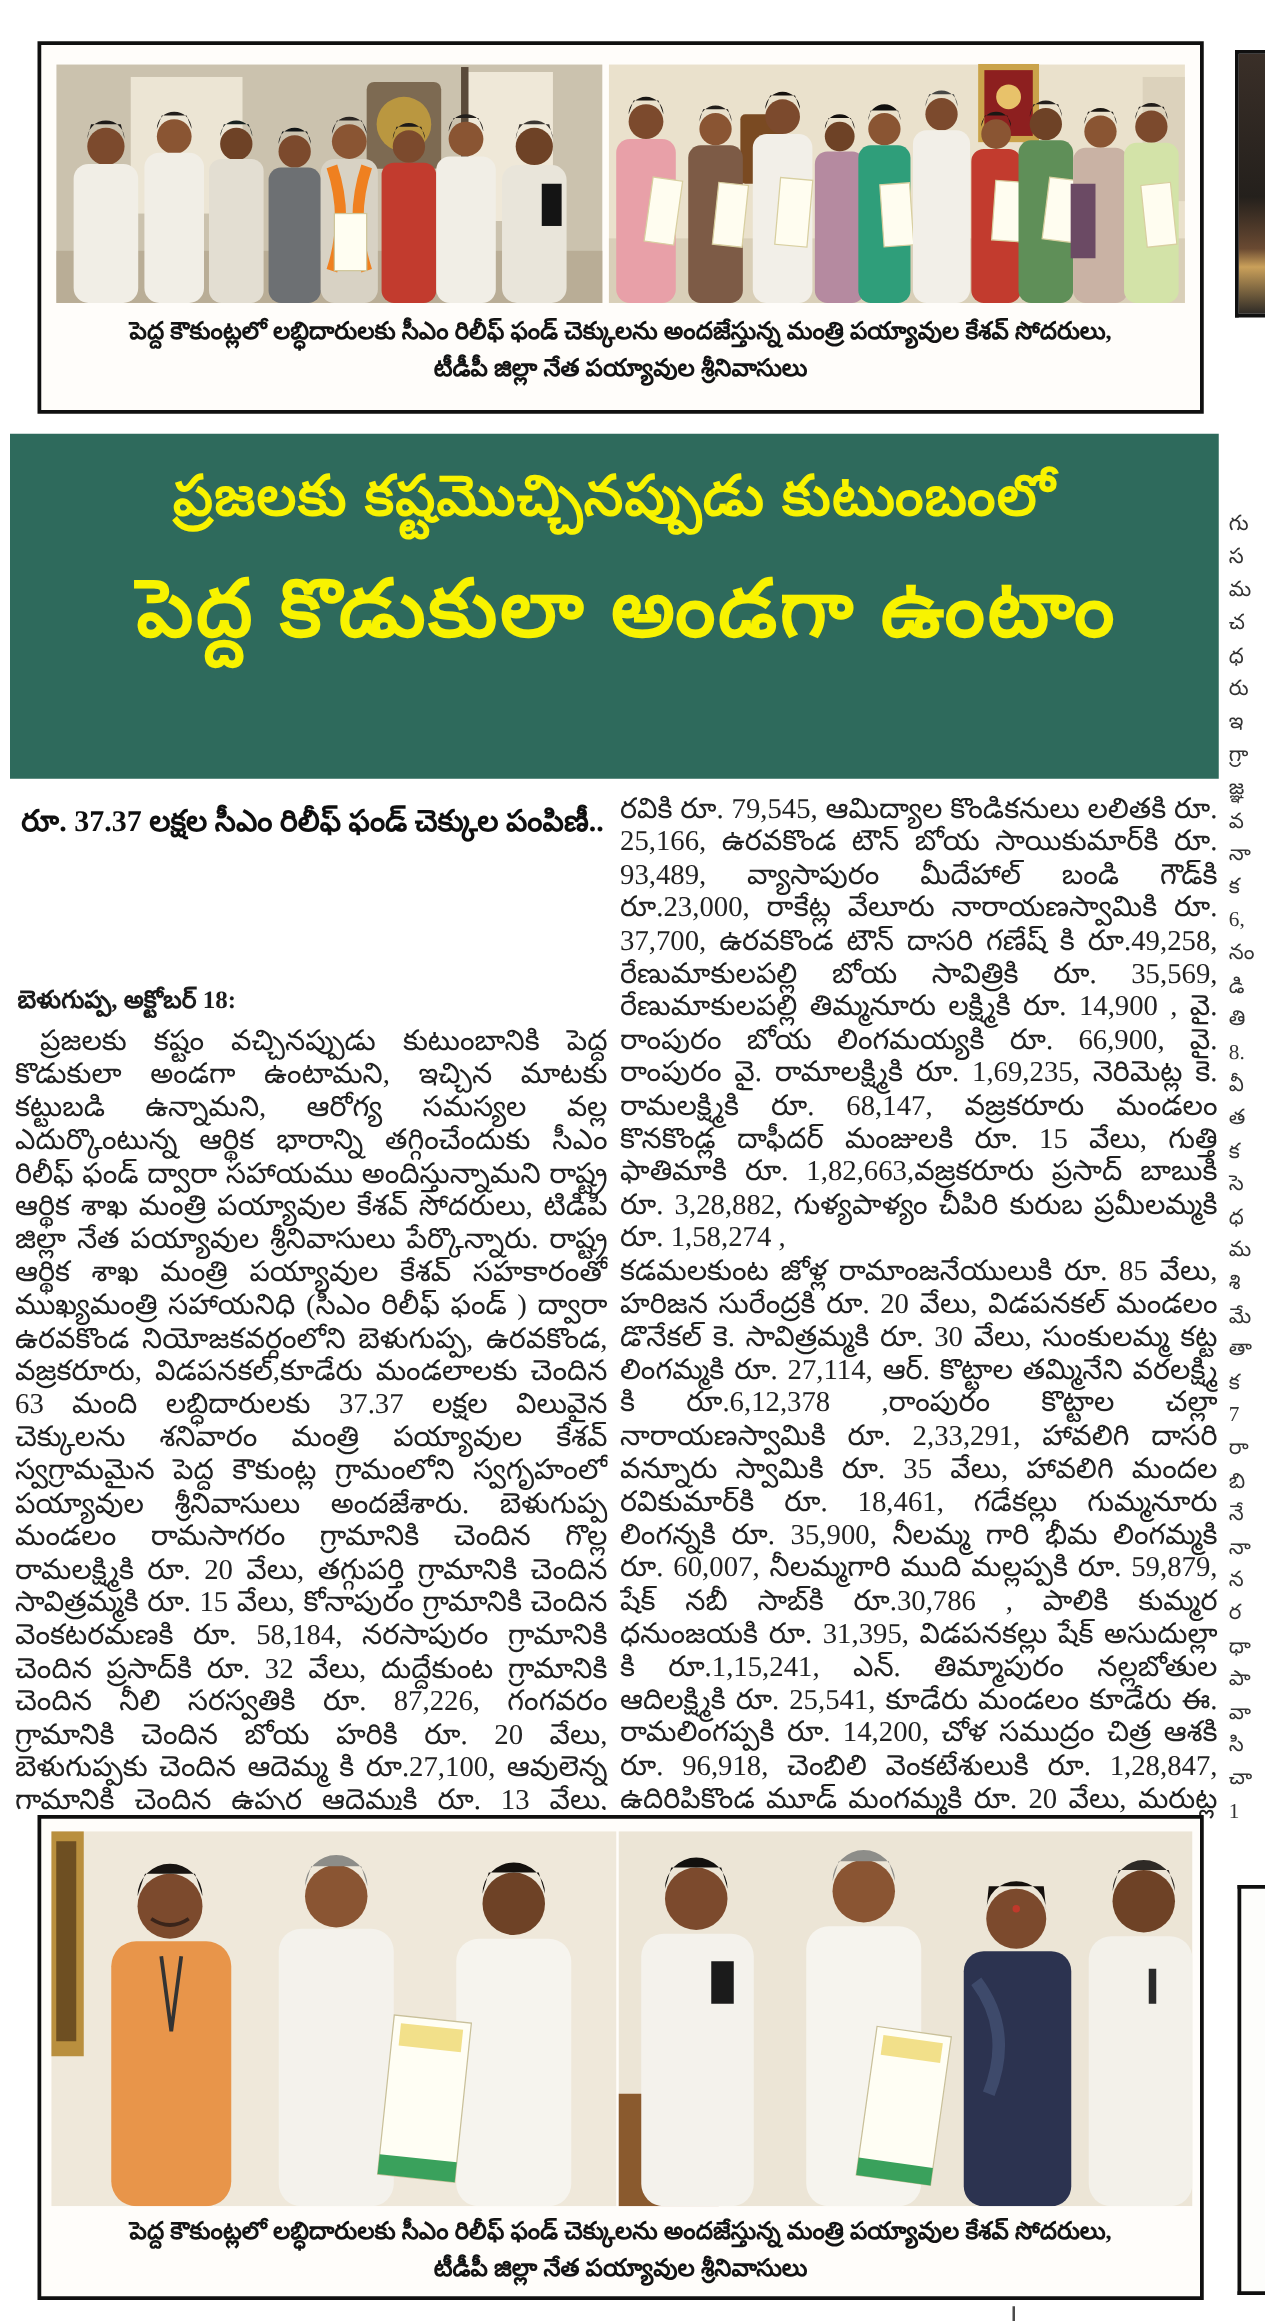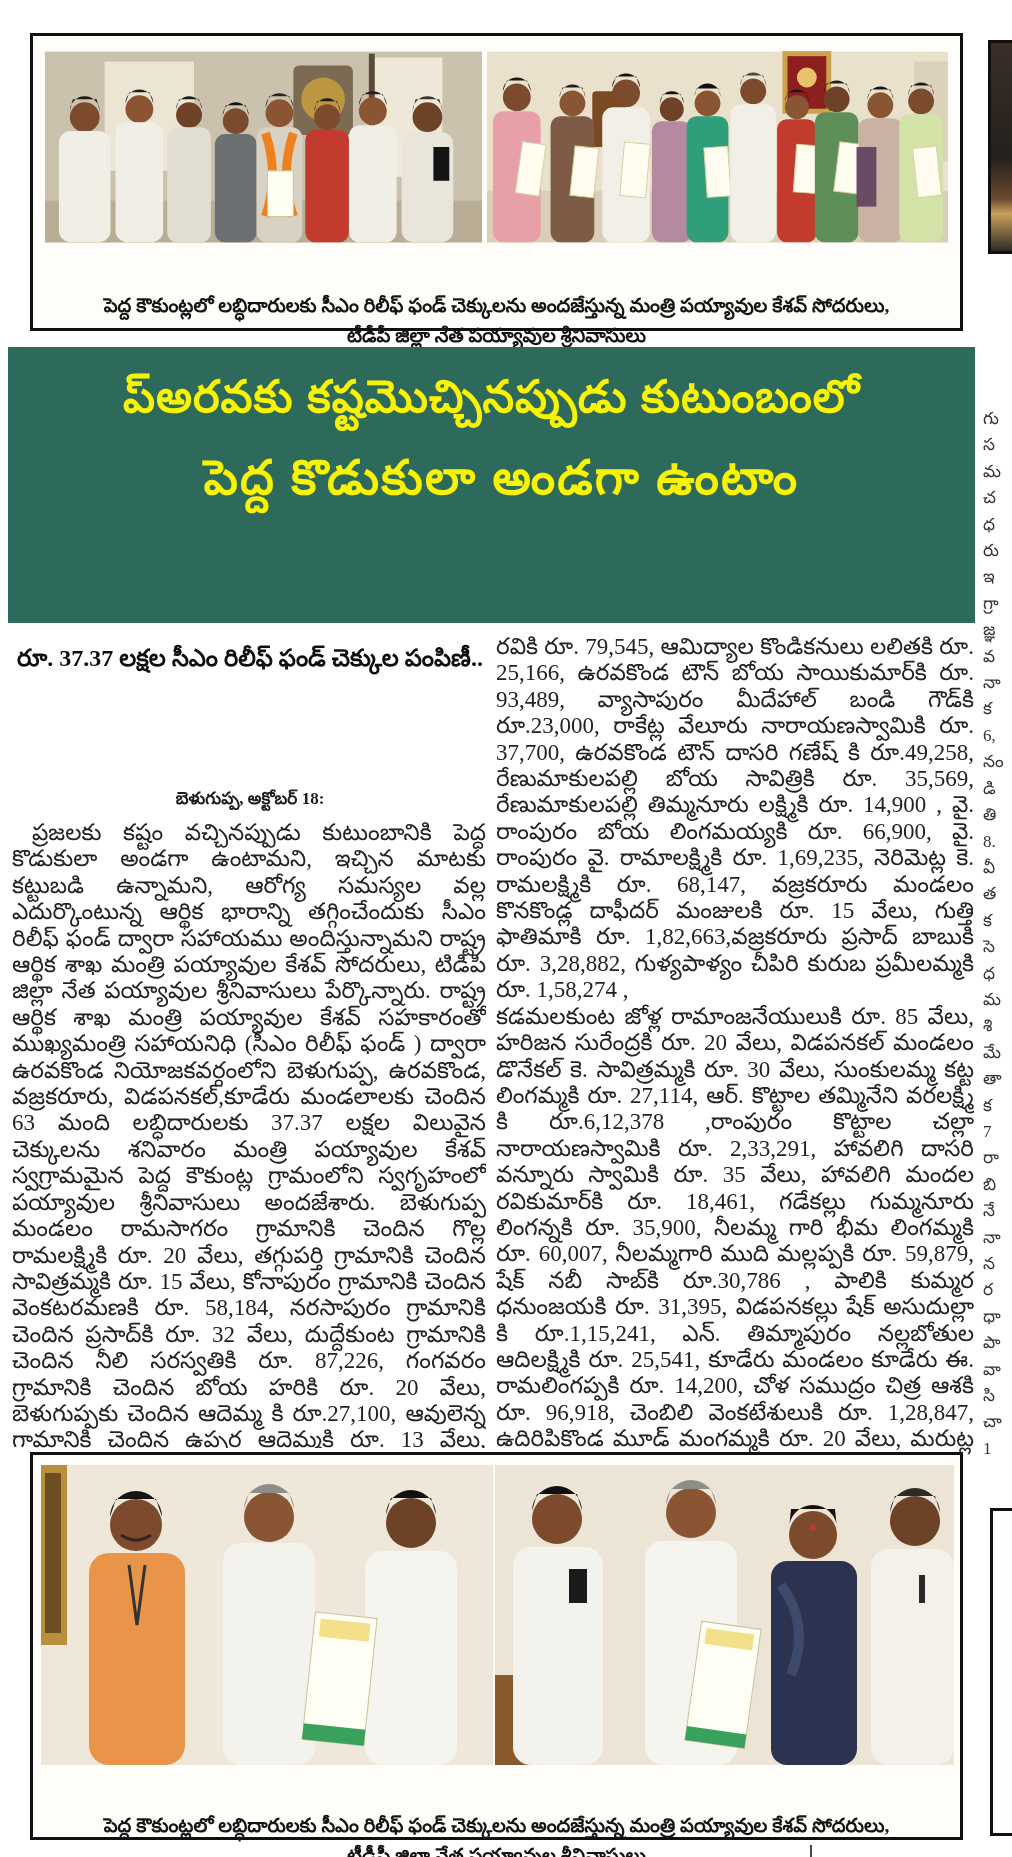--- a/index.html
+++ b/index.html
@@ -6,34 +6,34 @@
   .page{position:relative;width:1012px;height:1857px;background:#ffffff;overflow:hidden;
         font-family:"Liberation Serif","DejaVu Serif",serif;color:#1c1c1c;}
   .abs{position:absolute;}
 
   
   .photo-box{border:3px solid #101010;background:#fffdfa;box-sizing:border-box;}
   .top-box{left:30px;top:33px;width:933px;height:298px;}
   .top-photos{display:flex;gap:5px;padding:15px 12px 4px 12px;}
   .top-photos svg{display:block;}
   .photo-caption{text-align:center;font-weight:700;font-size:19.5px;line-height:1.55;
-                 padding:4px 54px 0 54px;color:#141414;font-family:"Liberation Serif","DejaVu Serif",serif;margin-top:40px;}
+                 padding:4px 54px 0 54px;color:#141414;font-family:"Liberation Serif","DejaVu Serif",serif;}
 
   
   .headline-box{left:8px;top:347px;width:967px;height:276px;background:#2e6a5c;text-align:center;}
   .hl1{padding-top:24px;font-size:45px;font-weight:800;color:#f8f300;letter-spacing:1px;
        font-family:"Liberation Sans","DejaVu Sans",sans-serif;}
-  .hl2{padding-top:16px;font-size:48px;font-weight:800;color:#f8f300;letter-spacing:2px;
+  .hl2{padding-top:16px;font-size:64px;font-weight:800;color:#f8f300;letter-spacing:2px;
        font-family:"Liberation Sans","DejaVu Sans",sans-serif;margin-left:20px;}
 
   
   .subhead{left:14px;top:642px;width:472px;text-align:center;font-weight:700;
            font-size:24px;line-height:1.38;color:#0f0f0f;}
   .subhead .sh{margin:0 0 2px 0;}
-  .dateline{left:14px;top:789px;width:472px;text-align:center;font-weight:700;font-size:17px;}
+  .dateline{left:14px;top:789px;width:472px;text-align:left;font-weight:700;font-size:20px;}
 
   
   .bodycol{font-size:23px;line-height:26.4px;text-align:justify;color:#222;}
   .col-left{left:12px;top:820px;width:474px;height:628px;overflow:hidden;}
   .col-right{left:496px;top:634px;width:478px;height:822px;overflow:hidden;}
   .bodycol p{margin:0;}
   .bodycol p.indent{text-indent:20px;}
 
   
   .bottom-box{left:30px;top:1452px;width:933px;height:388px;}
@@ -180,21 +180,21 @@
               <rect x="-22" y="63" width="44" height="129" rx="10" fill="#d3e3a8"></rect>
               <rect x="-6" y="96" width="24" height="50" transform="rotate(-6 6 121)" fill="#fffdf0" stroke="#d8cfa0"></rect>
             </g>
         </g>
       </svg>
     </div>
     <div class="photo-caption">పెద్ద కౌకుంట్లలో  లబ్ధిదారులకు  సీఎం రిలీఫ్ ఫండ్  చెక్కులను అందజేస్తున్న మంత్రి పయ్యావుల కేశవ్ సోదరులు, టీడీపీ జిల్లా నేత పయ్యావుల శ్రీనివాసులు</div>
   </div>
 
   <div class="abs headline-box">
-    <div class="hl1">ప్అరవకు కష్టమొచ్చినప్పుడు కుటుంబంలో</div>
+    <div class="hl1">ప్రజలకు కష్టమొచ్చినప్పుడు కుటుంబంలో</div>
     <div class="hl2">పెద్ద కొడుకులా అండగా ఉంటాం</div>
   </div>
 
   <div class="abs subhead">
     <p class="sh">రూ. 37.37 లక్షల సీఎం రిలీఫ్ ఫండ్ చెక్కుల పంపిణీ..</p>
   </div>
   <div class="abs dateline">బెళుగుప్ప, అక్టోబర్ 18:</div>
 
   <div class="abs bodycol col-left">
     <p class="indent">ప్రజలకు కష్టం వచ్చినప్పుడు    కుటుంబానికి పెద్ద కొడుకులా అండగా ఉంటామని, ఇచ్చిన మాటకు కట్టుబడి ఉన్నామని, ఆరోగ్య సమస్యల వల్ల ఎదుర్కొంటున్న ఆర్థిక భారాన్ని తగ్గించేందుకు సీఎం రిలీఫ్ ఫండ్ ద్వారా సహాయము అందిస్తున్నామని రాష్ట్ర ఆర్థిక శాఖ మంత్రి పయ్యావుల కేశవ్ సోదరులు, టిడిపి జిల్లా నేత పయ్యావుల శ్రీనివాసులు పేర్కొన్నారు. రాష్ట్ర ఆర్థిక శాఖ మంత్రి పయ్యావుల కేశవ్ సహకారంతో ముఖ్యమంత్రి సహాయనిధి (సీఎం రిలీఫ్ ఫండ్ ) ద్వారా ఉరవకొండ నియోజకవర్గంలోని బెళుగుప్ప, ఉరవకొండ, వజ్రకరూరు, విడపనకల్,కూడేరు మండలాలకు చెందిన 63 మంది లబ్ధిదారులకు 37.37 లక్షల విలువైన చెక్కులను శనివారం మంత్రి పయ్యావుల కేశవ్ స్వగ్రామమైన పెద్ద కౌకుంట్ల గ్రామంలోని స్వగృహంలో పయ్యావుల శ్రీనివాసులు అందజేశారు. బెళుగుప్ప మండలం రామసాగరం గ్రామానికి చెందిన గొల్ల రామలక్ష్మికి రూ. 20 వేలు, తగ్గుపర్తి గ్రామానికి చెందిన సావిత్రమ్మకి రూ. 15 వేలు, కోనాపురం గ్రామానికి చెందిన వెంకటరమణకి రూ.  58,184, నరసాపురం గ్రామానికి చెందిన ప్రసాద్‌కి రూ. 32 వేలు, దుద్దేకుంట గ్రామానికి చెందిన నీలి సరస్వతికి రూ. 87,226,  గంగవరం గ్రామానికి చెందిన బోయ హరికి రూ. 20 వేలు, బెళుగుప్పకు చెందిన ఆదెమ్మ కి రూ.27,100, ఆవులెన్న గ్రామానికి చెందిన ఉప్పర ఆదెమ్మకి రూ. 13 వేలు, ఉరవకొండ మండలం ఉరవకొండ కు చెందిన వై. రాజేష్‌కి రూ.15 వేలు, పెద్దకౌకుంట్ల యాలిపి హంపమ్మకి రూ. 23 వేలు, నింబగల్ తులసమ్మకి రూ.  17,114, మైలారం పల్లి – బేబీ సెమిమ్‌కి రూ. 35 వేలు, ఉరవకొండ టౌన్ ఎస్. ఆఫ్రేజ్ సుల్తానాకి రూ.13,350 , నింబగల్ –కె. గోపాల్‌కి రూ.  25,846, కోక అనూషకి రూ. 15 వేలు, ఆమిద్యాల దాసరి హరికి రూ. 1.20 లక్షలు, కౌకుంట్ల  కురుబ రేణుకమ్మకి రూ.  15 వేల, ఎ కోనాపురం బోయ తేజస్వినికి రూ. 10,262, వై. రాంపురం  ఏ. చిన్న ఎర్రిస్వామికి రూ. 36,795, మైలారంపల్లి  ఏ. నాగన్నకి రూ.  32,348, ఉరవకొండ  దండి</p>

